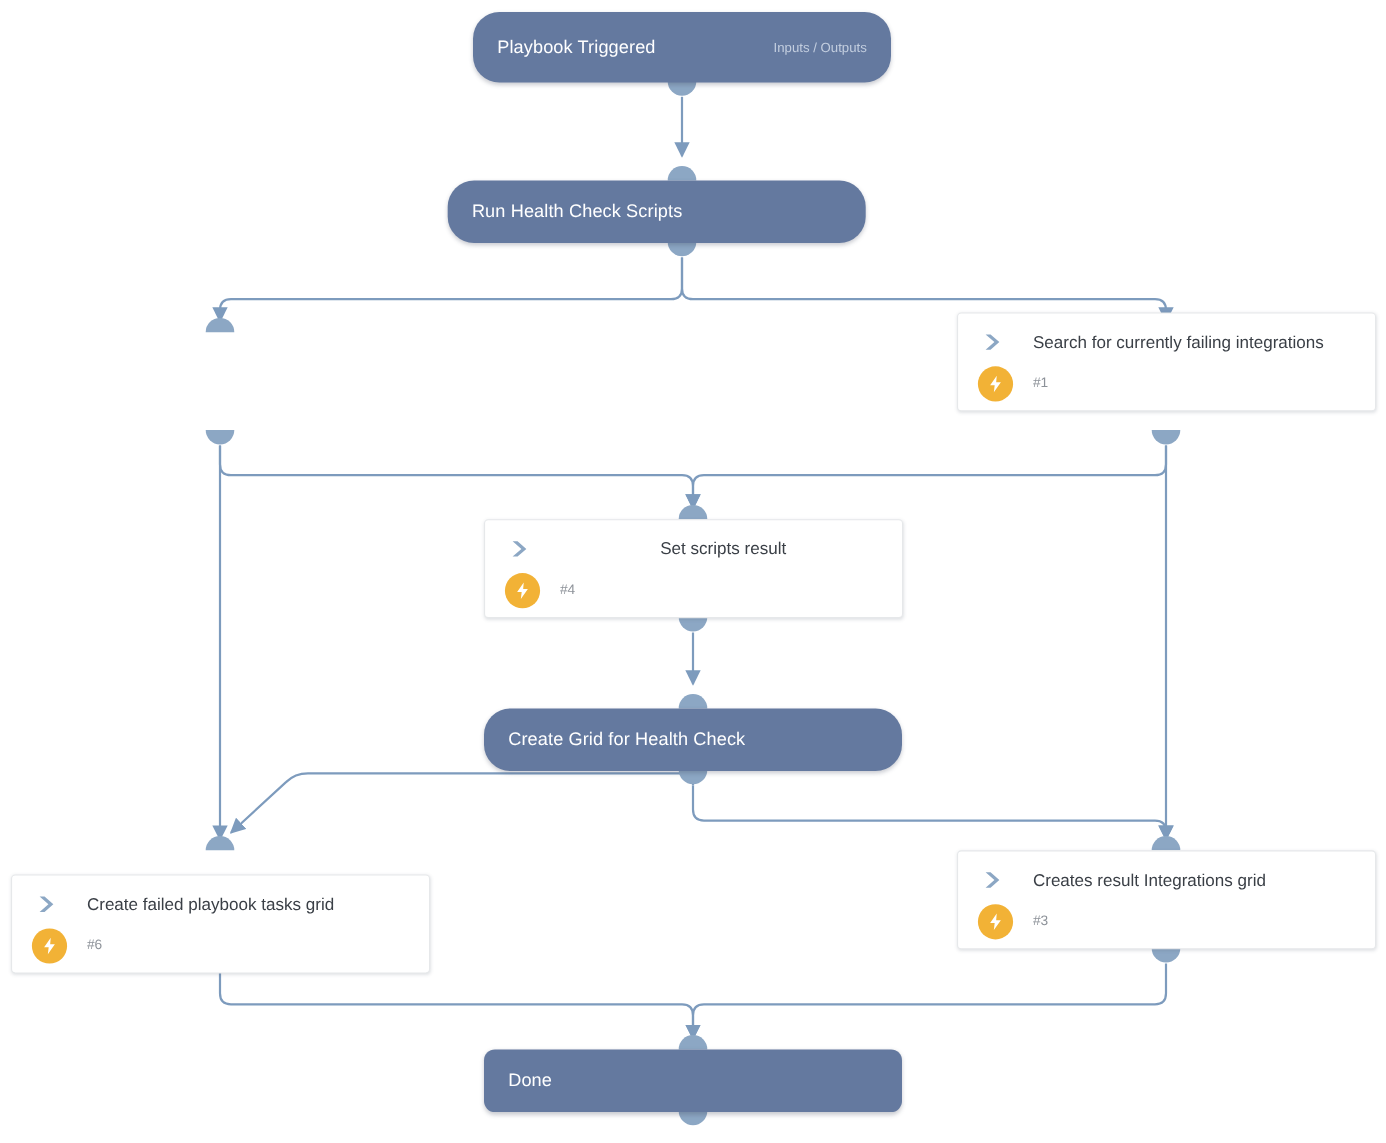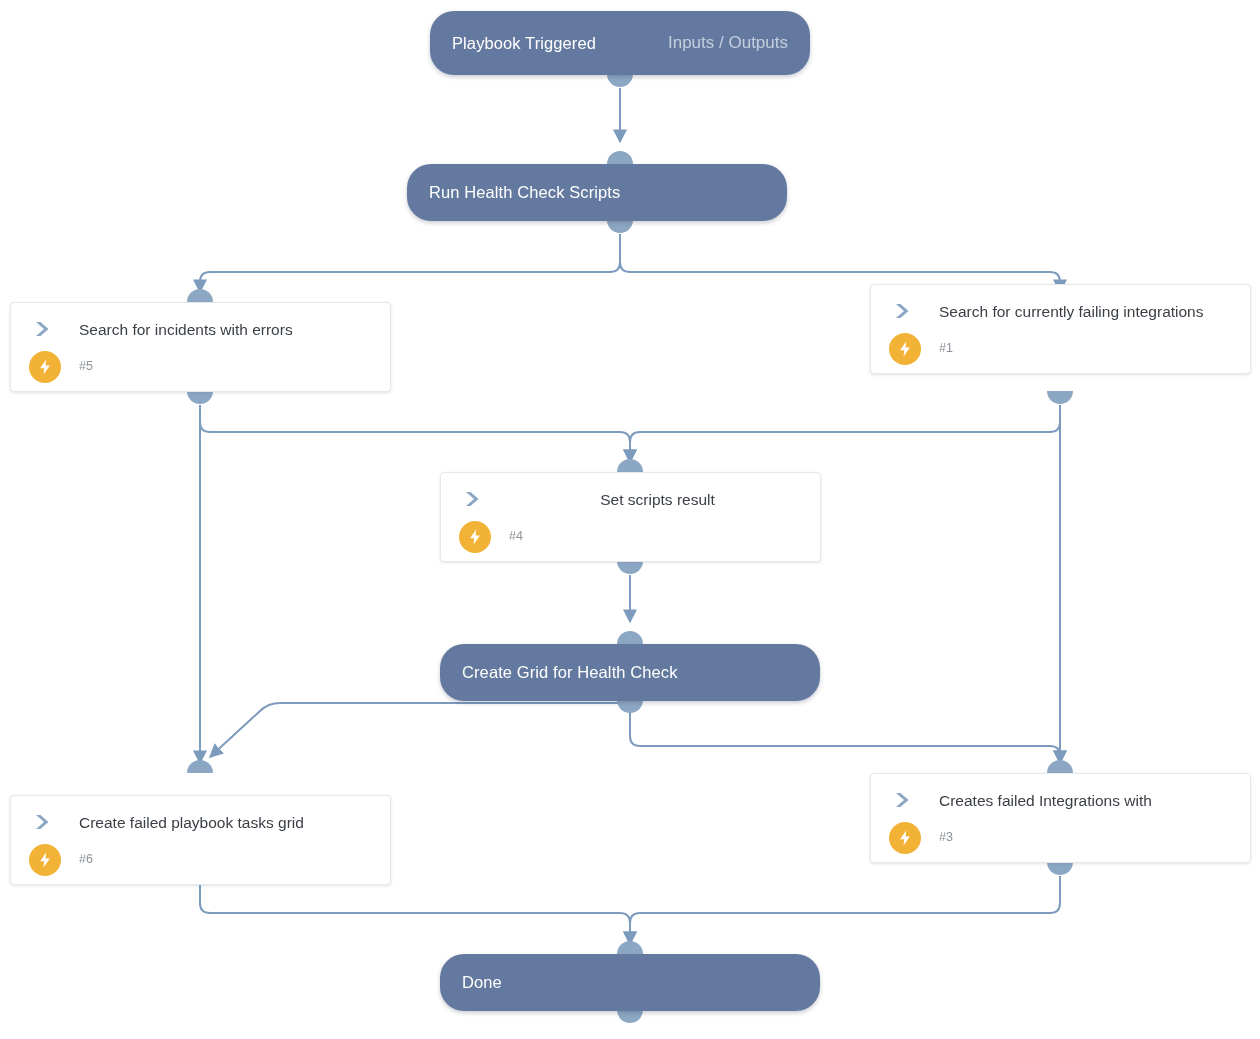--- a/index.html
+++ b/index.html
@@ -41,21 +41,21 @@
   }
   .pill .pill-title {
     color: #ffffff;
     font-size: 16.5px;
     letter-spacing: 0.1px;
     white-space: nowrap;
   }
   .pill .pill-sub {
     margin-left: auto;
     color: #c3cedf;
-    font-size: 17px;
+    font-size: 12px;
     white-space: nowrap;
   }
 
   
   .card {
     position: absolute;
     background: #ffffff;
     border: 1px solid #e6e8ea;
     border-radius: 4px;
     box-shadow: 0 1px 3px rgba(80,90,105,0.17);
@@ -155,35 +155,20 @@
   </div>
 
   <div class="port in" style="left:607px; top:151px;"></div>
   <div class="port out" style="left:607px; top:220px;"></div>
   <div class="pill" style="left:407px; top:164px; width:380px; height:57px;">
     <span class="pill-title">Run Health Check Scripts</span>
   </div>
 
   <div class="port in" style="left:187px; top:289px;"></div>
   <div class="port out" style="left:187px; top:391px;"></div>
-  <div class="card" style="left:10px; top:302px; width:381px; height:90px;">
-    <span class="chev-icon">
-      <svg width="22" height="20" viewBox="0 0 22 20">
-        <path d="M3 3 L11 10 L3 17 L7.5 17 L15.5 10 L7.5 3 Z" fill="#8ca7c4"></path>
-        <path d="M12.5 3 L20.5 10 L12.5 17 L16 17 L22 10 L16 3 Z" fill="#8ca7c4" opacity="0"></path>
-      </svg>
-    </span>
-    <div class="card-title">Search for incidents with errors</div>
-    <span class="bolt-icon" style="top:48px;">
-      <svg width="18" height="18" viewBox="0 0 24 24">
-        <path d="M13.5 2 L5.5 13.5 L11 13.5 L10 22 L18.5 10 L12.8 10 Z" fill="#ffffff"></path>
-      </svg>
-    </span>
-    <span class="card-num" style="left:68px; top:56px;">#5</span>
-  </div>
 
   <div class="port in" style="left:1047px; top:289px;"></div>
   <div class="port out" style="left:1047px; top:391px;"></div>
   <div class="card" style="left:870px; top:284px; width:381px; height:90px;">
     <span class="chev-icon">
       <svg width="22" height="20" viewBox="0 0 22 20">
         <path d="M3 3 L11 10 L3 17 L7.5 17 L15.5 10 L7.5 3 Z" fill="#8ca7c4"></path>
       </svg>
     </span>
     <div class="card-title" style="right:36px;">Search for currently failing integrations</div>
@@ -236,28 +221,28 @@
   </div>
 
   <div class="port in" style="left:1047px; top:760px;"></div>
   <div class="port out" style="left:1047px; top:862px;"></div>
   <div class="card" style="left:870px; top:773px; width:381px; height:90px;">
     <span class="chev-icon">
       <svg width="22" height="20" viewBox="0 0 22 20">
         <path d="M3 3 L11 10 L3 17 L7.5 17 L15.5 10 L7.5 3 Z" fill="#8ca7c4"></path>
       </svg>
     </span>
-    <div class="card-title">Creates failed Integrations with</div>
+    <div class="card-title">Creates result Integrations grid</div>
     <span class="bolt-icon" style="top:48px;">
       <svg width="18" height="18" viewBox="0 0 24 24">
         <path d="M13.5 2 L5.5 13.5 L11 13.5 L10 22 L18.5 10 L12.8 10 Z" fill="#ffffff"></path>
       </svg>
     </span>
     <span class="card-num" style="left:68px; top:56px;">#3</span>
   </div>
 
   <div class="port in" style="left:617px; top:941px;"></div>
   <div class="port out" style="left:617px; top:1010px;"></div>
-  <div class="pill" style="left:440px; top:954px; width:380px; height:57px;">
+  <div class="pill" style="left:440px; top:954px; width:380px; height:57px;border-radius:10px;">
     <span class="pill-title">Done</span>
   </div>
 
 </div>
 
 </body></html>

